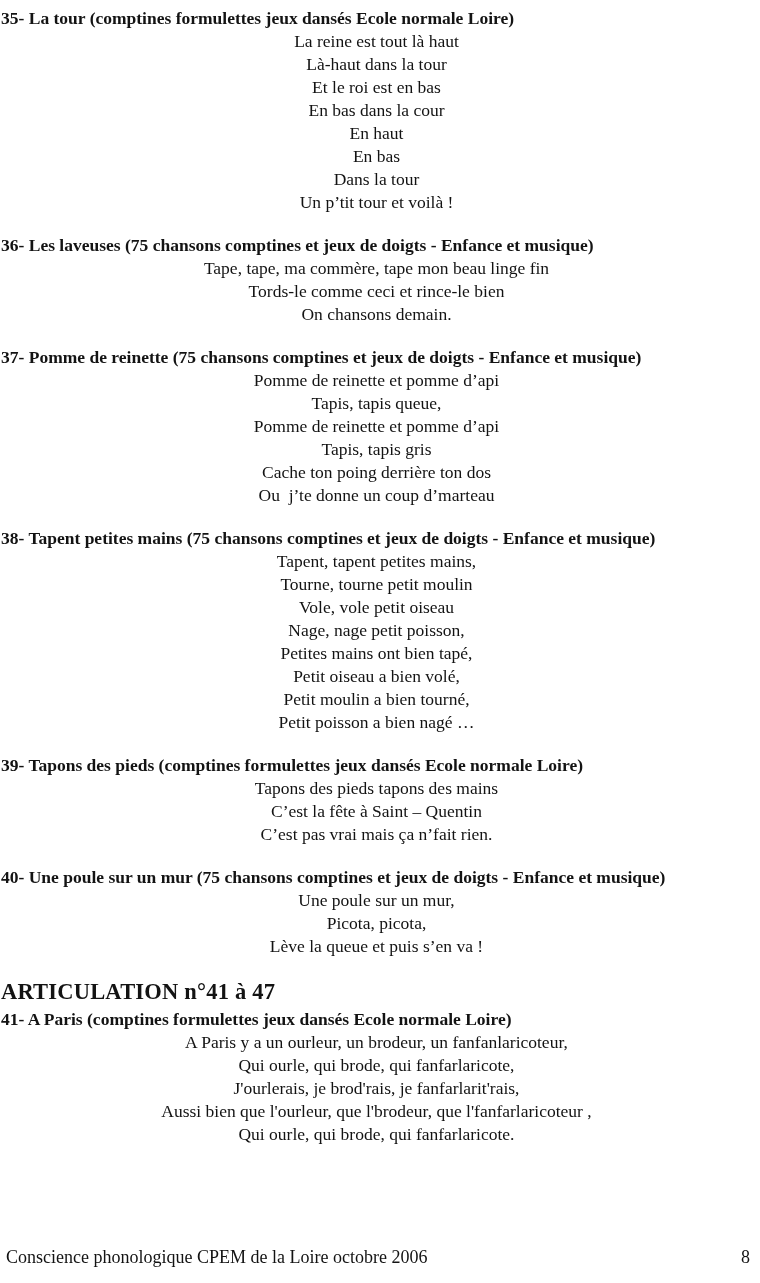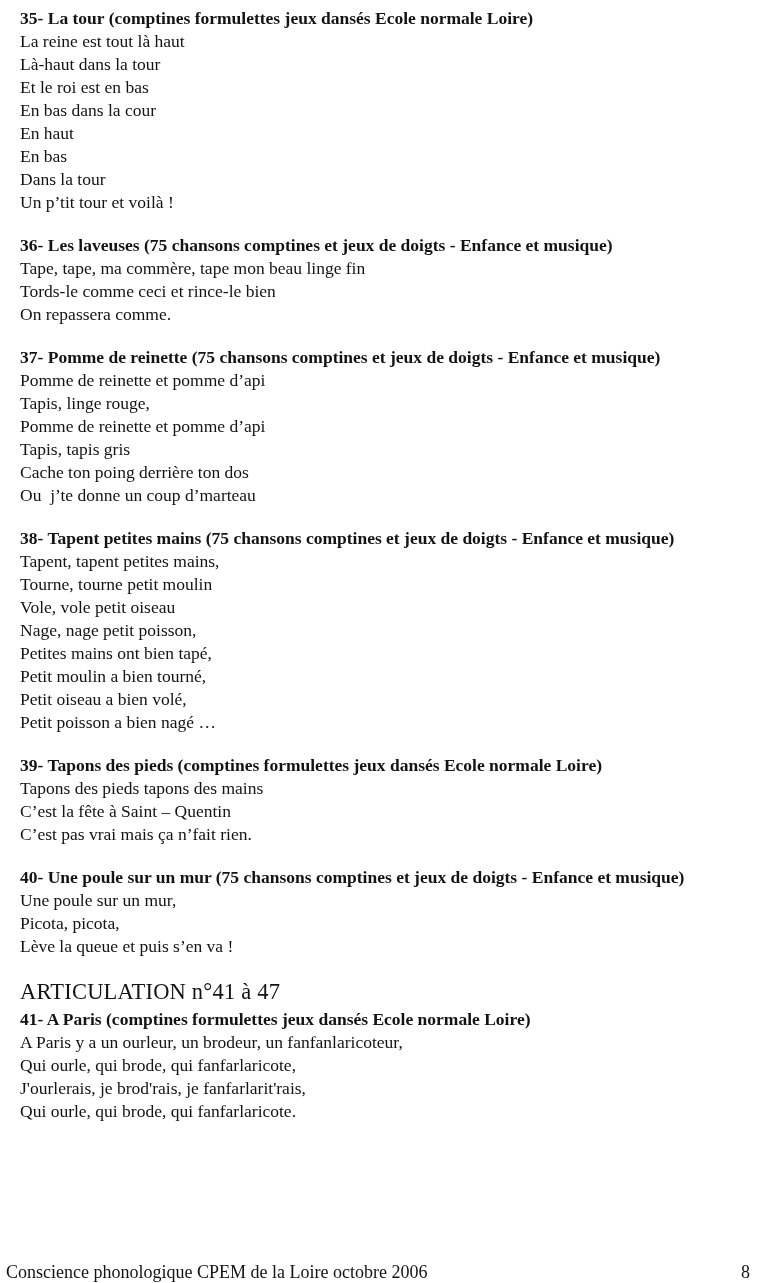--- a/index.html
+++ b/index.html
@@ -10,48 +10,49 @@
   .page {
     position: relative;
     width: 760px;
     height: 1283px;
     box-sizing: border-box;
     background: #ffffff;
     color: #131313;
     font-family: "Liberation Serif", "DejaVu Serif", serif;
     font-size: 17.5px;
     line-height: 23px;
-    padding: 7px 8px 0 20px;
+    padding: 7px 8px 0 1px;
     overflow: hidden;
   }
   .section {
     margin: 0 0 20px 0;
   }
   .section-heading {
     font-weight: bold;
     white-space: pre-wrap;
   }
   .lyric-line {
     white-space: pre-wrap;
+    text-align: center;
   }
   .chapter-heading {
-    font-weight: normal;
+    font-weight: bold;
     font-size: 22.5px;
     line-height: 28px;
     margin: 0 0 2px 0;
     letter-spacing: 0.2px;
   }
   .no-gap {
     margin-bottom: 0;
   }
   .page-footer {
     position: absolute;
     left: 6px;
     right: 10px;
-    bottom: 0;
+    bottom: 15px;
     display: flex;
     justify-content: space-between;
     align-items: flex-end;
     font-size: 18px;
     line-height: 22px;
   }
 </style>
 </head>
 <body>
 
@@ -66,42 +67,42 @@
     <div class="lyric-line">En haut</div>
     <div class="lyric-line">En bas</div>
     <div class="lyric-line">Dans la tour</div>
     <div class="lyric-line">Un p’tit tour et voilà !</div>
   </div>
 
   <div class="section">
     <div class="section-heading">36- Les laveuses (75 chansons comptines et jeux de doigts - Enfance et musique)</div>
     <div class="lyric-line">Tape, tape, ma commère, tape mon beau linge fin</div>
     <div class="lyric-line">Tords-le comme ceci et rince-le bien</div>
-    <div class="lyric-line">On repassera comme.</div>
+    <div class="lyric-line">On chansons demain.</div>
   </div>
 
   <div class="section">
     <div class="section-heading">37- Pomme de reinette (75 chansons comptines et jeux de doigts - Enfance et musique)</div>
     <div class="lyric-line">Pomme de reinette et pomme d’api</div>
-    <div class="lyric-line">Tapis, linge rouge,</div>
+    <div class="lyric-line">Tapis, tapis queue,</div>
     <div class="lyric-line">Pomme de reinette et pomme d’api</div>
     <div class="lyric-line">Tapis, tapis gris</div>
     <div class="lyric-line">Cache ton poing derrière ton dos</div>
     <div class="lyric-line">Ou  j’te donne un coup d’marteau</div>
   </div>
 
   <div class="section">
     <div class="section-heading">38- Tapent petites mains (75 chansons comptines et jeux de doigts - Enfance et musique)</div>
     <div class="lyric-line">Tapent, tapent petites mains,</div>
     <div class="lyric-line">Tourne, tourne petit moulin</div>
     <div class="lyric-line">Vole, vole petit oiseau</div>
     <div class="lyric-line">Nage, nage petit poisson,</div>
     <div class="lyric-line">Petites mains ont bien tapé,</div>
+    <div class="lyric-line">Petit oiseau a bien volé,</div>
     <div class="lyric-line">Petit moulin a bien tourné,</div>
-    <div class="lyric-line">Petit oiseau a bien volé,</div>
     <div class="lyric-line">Petit poisson a bien nagé …</div>
   </div>
 
   <div class="section">
     <div class="section-heading">39- Tapons des pieds (comptines formulettes jeux dansés Ecole normale Loire)</div>
     <div class="lyric-line">Tapons des pieds tapons des mains</div>
     <div class="lyric-line">C’est la fête à Saint – Quentin</div>
     <div class="lyric-line">C’est pas vrai mais ça n’fait rien.</div>
   </div>
 
@@ -112,20 +113,21 @@
     <div class="lyric-line">Lève la queue et puis s’en va !</div>
   </div>
 
   <div class="chapter-heading">ARTICULATION n°41 à 47</div>
 
   <div class="section no-gap">
     <div class="section-heading">41- A Paris (comptines formulettes jeux dansés Ecole normale Loire)</div>
     <div class="lyric-line">A Paris y a un ourleur, un brodeur, un fanfanlaricoteur,</div>
     <div class="lyric-line">Qui ourle, qui brode, qui fanfarlaricote,</div>
     <div class="lyric-line">J'ourlerais, je brod'rais, je fanfarlarit'rais,</div>
+    <div class="lyric-line">Aussi bien que l'ourleur, que l'brodeur, que l'fanfarlaricoteur ,</div>
     <div class="lyric-line">Qui ourle, qui brode, qui fanfarlaricote.</div>
   </div>
 
   <div class="page-footer">
     <span>Conscience phonologique CPEM de la Loire octobre 2006</span>
     <span>8</span>
   </div>
 
 </div>
 

